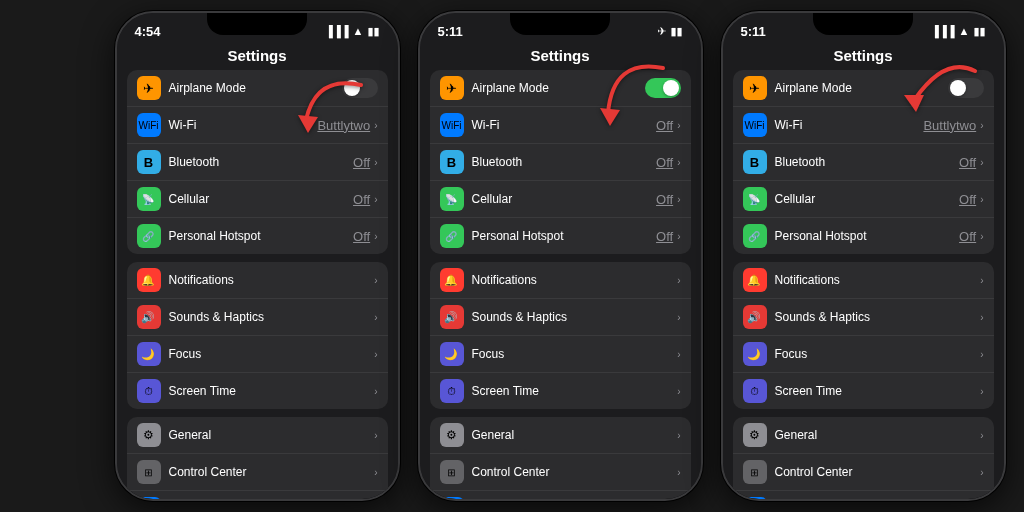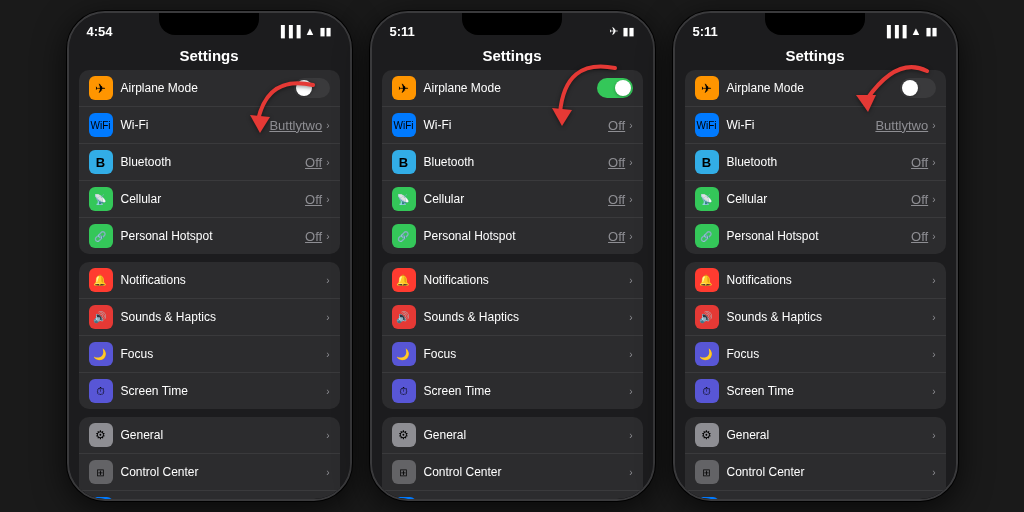--- a/index.html
+++ b/index.html
@@ -23,20 +23,21 @@
 
     .phone-frame {
       width: 285px;
       height: 490px;
       background: #1c1c1e;
       border-radius: 38px;
       border: 2.5px solid #3a3a3c;
       position: relative;
       overflow: hidden;
       box-shadow: 0 0 0 1px #000, 0 8px 32px rgba(0,0,0,0.7);
+      margin-left: 48px;
     }
 
     .phone-screen {
       position: absolute;
       top: 0; left: 0; right: 0; bottom: 0;
       background: #1c1c1e;
       border-radius: 36px;
       overflow: hidden;
     }
 

